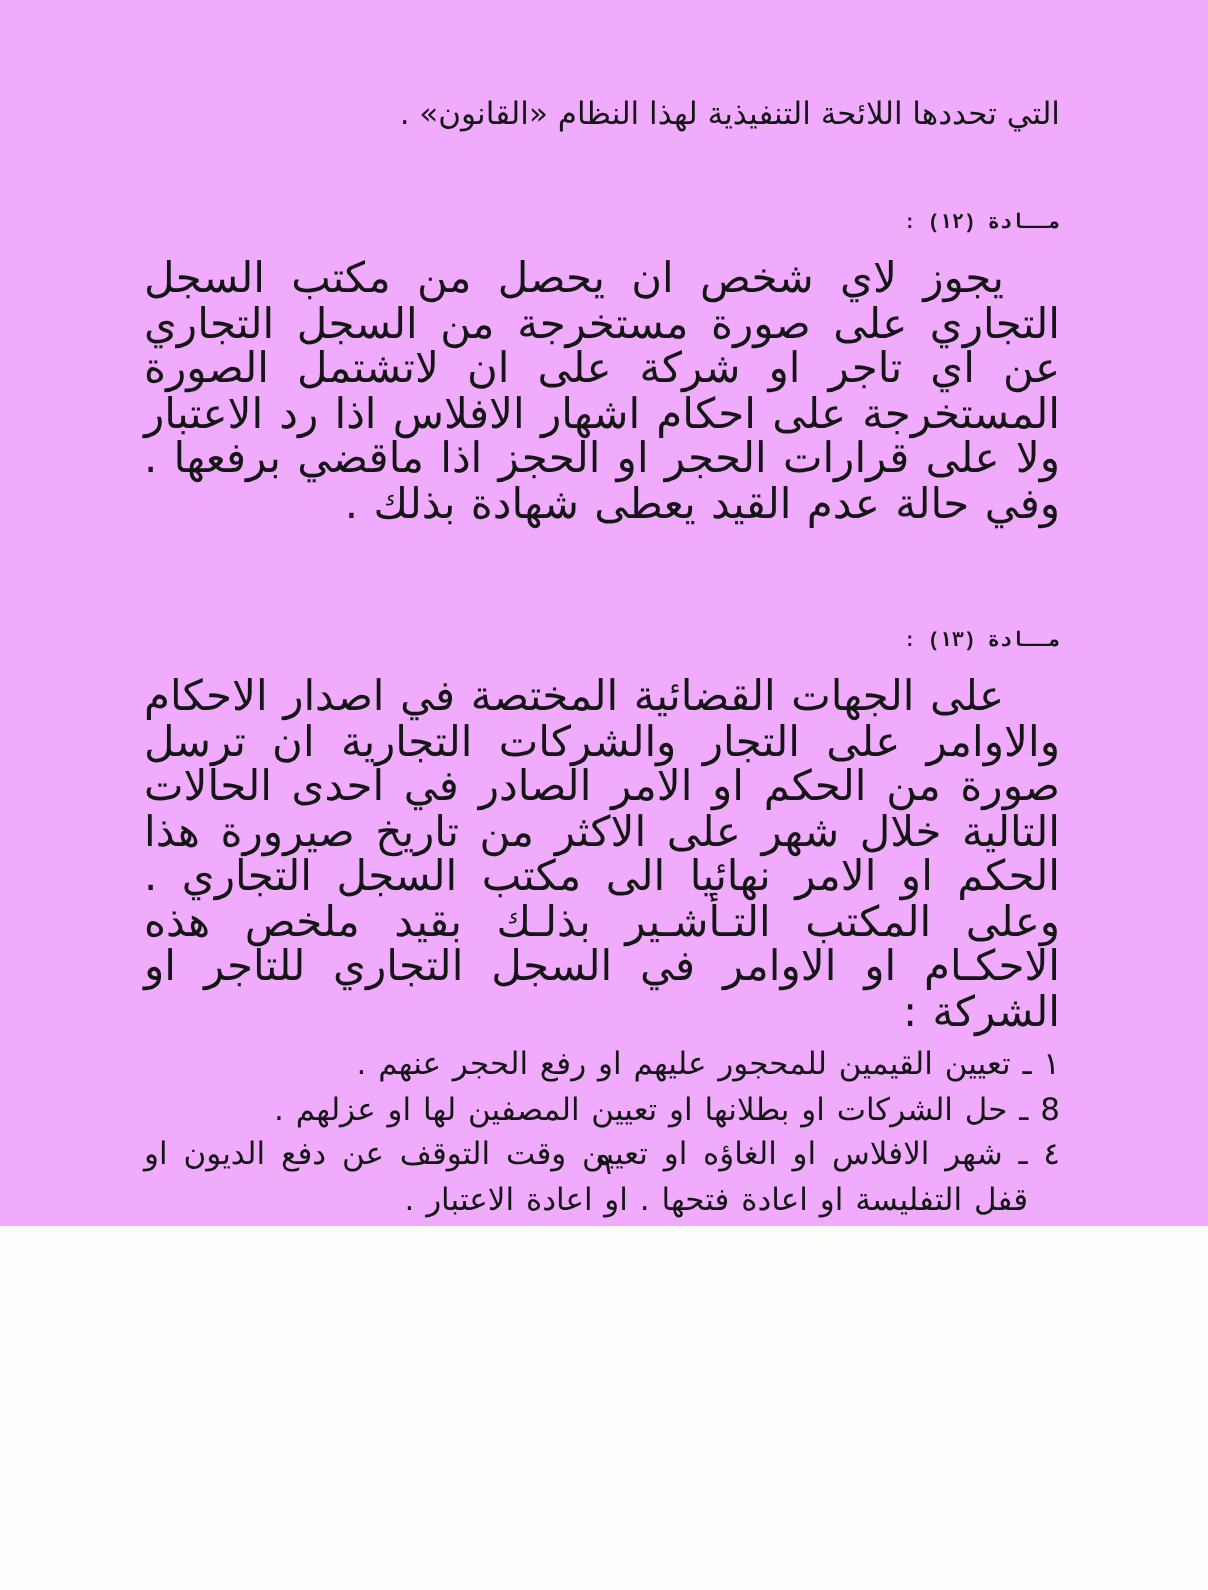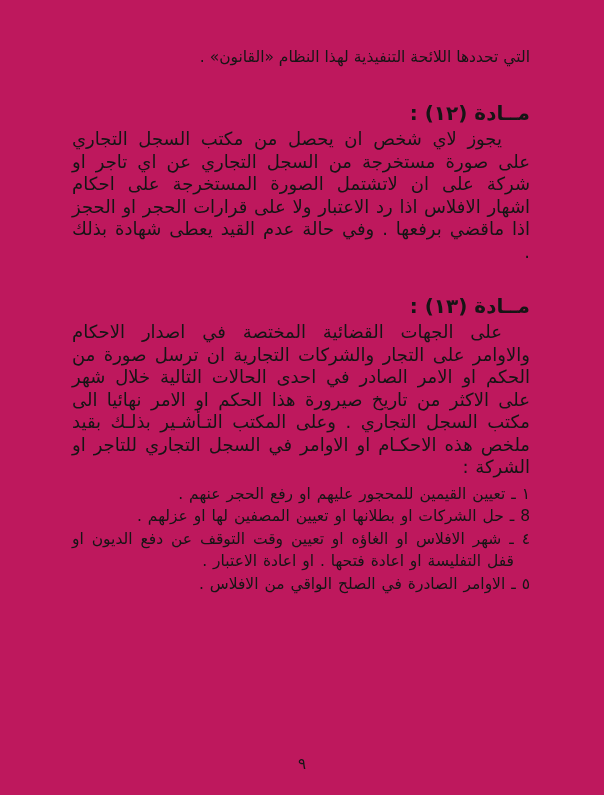--- a/index.html
+++ b/index.html
@@ -6,48 +6,49 @@
     html, body { width: 604px; height: 795px; }
     body {
       background: #fdfdfb;
       font-family: "DejaVu Sans", sans-serif;
       color: #151515;
       overflow: hidden;
     }
     .page {
       position: relative;
       width: 604px;
-      height: 795px;
+      height: 613px;
       padding: 46px 74px 0 72px;
       direction: rtl;
-      background: #be185d;
+      background: #f0abfc;
     }
     .intro-line {
       font-size: 15.5px;
       line-height: 22px;
       text-align: right;
       letter-spacing: 0.2px;
     }
     .article-heading {
-      font-size: 20px;
+      font-size: 10px;
       line-height: 22px;
       text-align: right;
       margin-top: 34px;
       letter-spacing: 0.3px;
+      font-family: Liberation Mono, monospace;
     }
     .article-paragraph {
-      font-size: 18px;
+      font-size: 21px;
       line-height: 22.5px;
       text-align: justify;
       text-align-last: right;
       text-indent: 28px;
       margin-top: 4px;
       word-spacing: 1px;
     }
-    .second-heading { margin-top: 32px; }
+    .second-heading { margin-top: 48px; }
     .article-list { margin-top: 4px; list-style: none; }
     .list-item {
       font-size: 15.5px;
       line-height: 22.5px;
       text-align: justify;
       text-align-last: right;
       padding-right: 16px;
       text-indent: -16px;
       word-spacing: 1px;
     }
@@ -73,18 +74,17 @@
   <p class="article-paragraph">يجوز لاي شخص ان يحصل من مكتب السجل التجاري على صورة مستخرجة من السجل التجاري عن اي تاجر او شركة على ان لاتشتمل الصورة المستخرجة على احكام اشهار الافلاس اذا رد الاعتبار ولا على قرارات الحجر او الحجز اذا ماقضي برفعها . وفي حالة عدم القيد يعطى شهادة بذلك .</p>
 
   <h2 class="article-heading second-heading">مــادة (١٣) :</h2>
 
   <p class="article-paragraph">على الجهات القضائية المختصة في اصدار الاحكام والاوامر على التجار والشركات التجارية ان ترسل صورة من الحكم او الامر الصادر في احدى الحالات التالية خلال شهر على الاكثر من تاريخ صيرورة هذا الحكم او الامر نهائيا الى مكتب السجل التجاري . وعلى المكتب التـأشـير بذلـك بقيد ملخص هذه الاحكـام او الاوامر في السجل التجاري للتاجر او الشركة :</p>
 
   <ul class="article-list">
     <li class="list-item">١ ـ تعيين القيمين للمحجور عليهم او رفع الحجر عنهم .</li>
     <li class="list-item">8 ـ حل الشركات او بطلانها او تعيين المصفين لها او عزلهم .</li>
     <li class="list-item">٤ ـ شهر الافلاس او الغاؤه او تعيين وقت التوقف عن دفع الديون او قفل التفليسة او اعادة فتحها . او اعادة الاعتبار .</li>
-    <li class="list-item">٥ ـ الاوامر الصادرة في الصلح الواقي من الافلاس .</li>
   </ul>
 
   <div class="page-number">٩</div>
 
 </div>
 
 </body></html>

